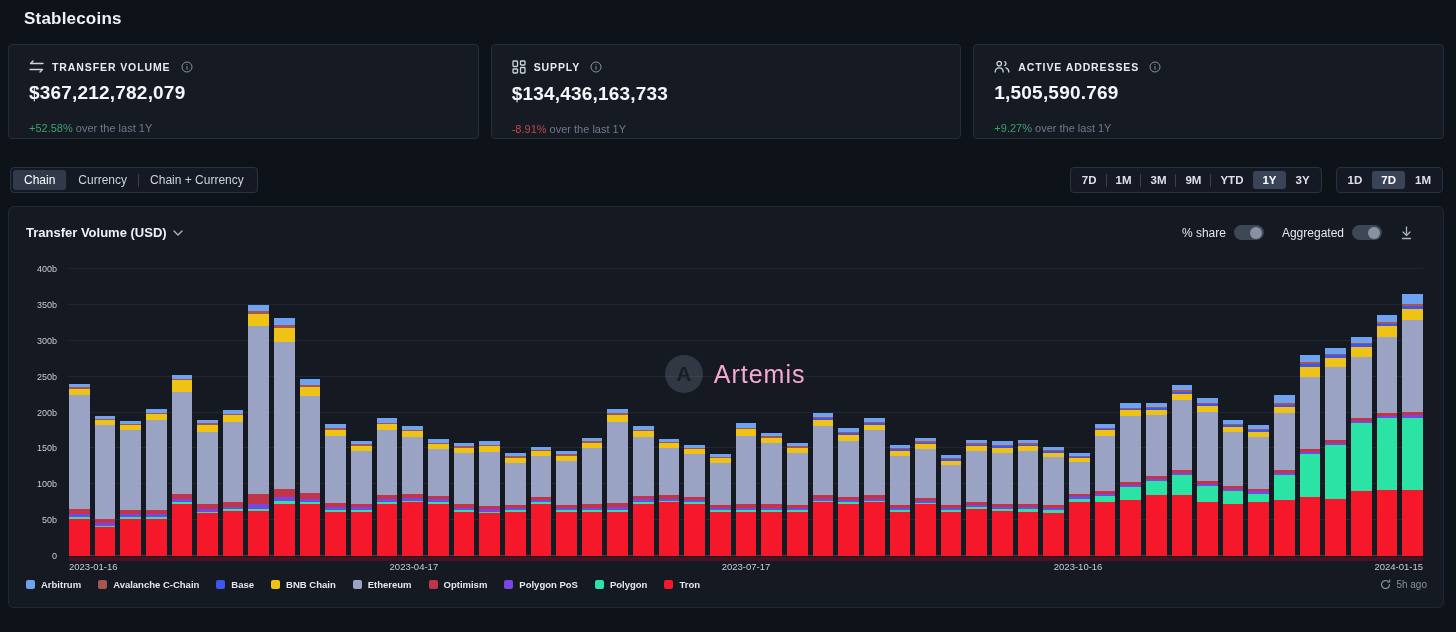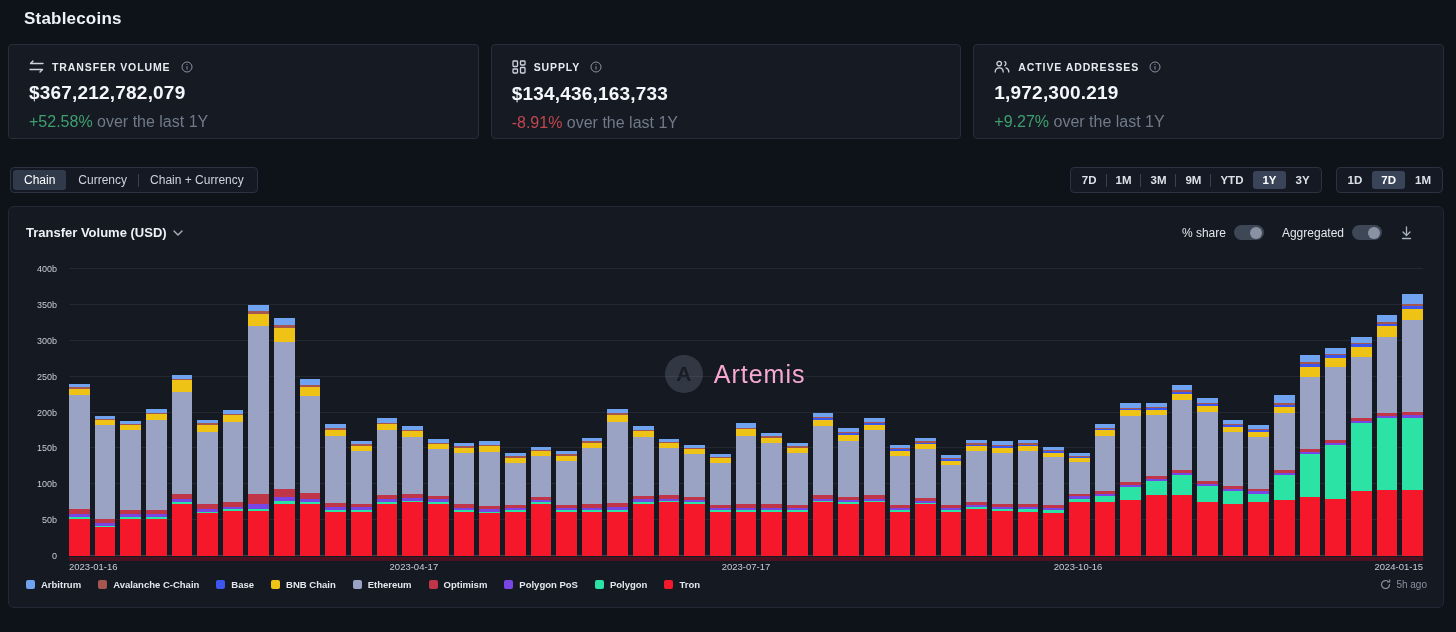--- a/index.html
+++ b/index.html
@@ -14,21 +14,21 @@
   .stats { position:absolute; left:8px; top:44px; width:1436px; display:flex; gap:12px; }
   .card {
     flex:1; height:95px; background:#151a23; border:1px solid #272e3b; border-radius:4px;
     padding:15px 20px 12px 20px;
   }
   .card-head { display:flex; align-items:center; gap:8px; }
   .card-icon { display:flex; color:#cdd3de; }
   .card-label { font-size:10.5px; font-weight:700; letter-spacing:.9px; color:#e6eaf1; }
   .info-icon { display:flex; color:#8a93a3; margin-left:2px; }
   .card-value { margin-top:9px; font-size:19px; font-weight:700; color:#f4f6fa; letter-spacing:.2px; }
-  .card-delta { margin-top:9px; font-size:16px; color:#717a89; }
+  .card-delta { margin-top:18px; font-size:11px; color:#717a89; }
   .delta-val { font-weight:400; }
 
   
   .group-box {
     display:inline-flex; align-items:center; background:#141923; border:1px solid #2b3340;
     border-radius:4px; padding:2px; height:26px;
   }
   .tabs { position:absolute; left:10px; top:167px; }
   .tab-item {
     font-size:12px; color:#ccd3dd; padding:3px 11px; border-radius:3px; cursor:pointer; white-space:nowrap;
@@ -145,21 +145,21 @@
         </span>
         <span class="card-label">ACTIVE ADDRESSES</span>
         <span class="info-icon">
           <svg width="12" height="12" viewBox="0 0 12 12" fill="none" stroke="currentColor" stroke-width="1">
               <circle cx="6" cy="6" r="5"></circle>
               <line x1="6" y1="5.2" x2="6" y2="8.6"></line>
               <circle cx="6" cy="3.4" r="0.5" fill="currentColor" stroke="none"></circle>
             </svg>
         </span>
       </div>
-      <div class="card-value">1,972,300.219</div>
+      <div class="card-value">1,505,590.769</div>
       <div class="card-delta"><span class="delta-val" style="color: rgb(62, 160, 111);">+9.27%</span><span> over the last 1Y</span></div>
     </div>
   </div>
 
   <div class="tabs group-box" id="tabs">
       <span class="tab-item active">Chain</span>
       <span class="divider hide"></span>
       <span class="tab-item">Currency</span>
       <span class="divider"></span>
       <span class="tab-item">Chain + Currency</span>

